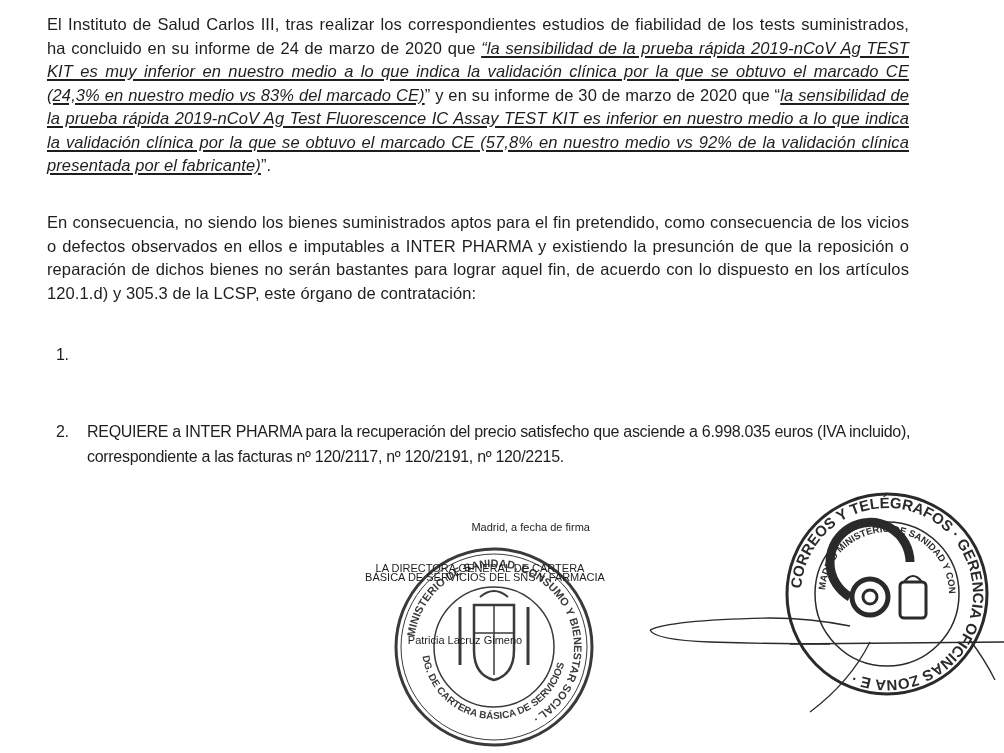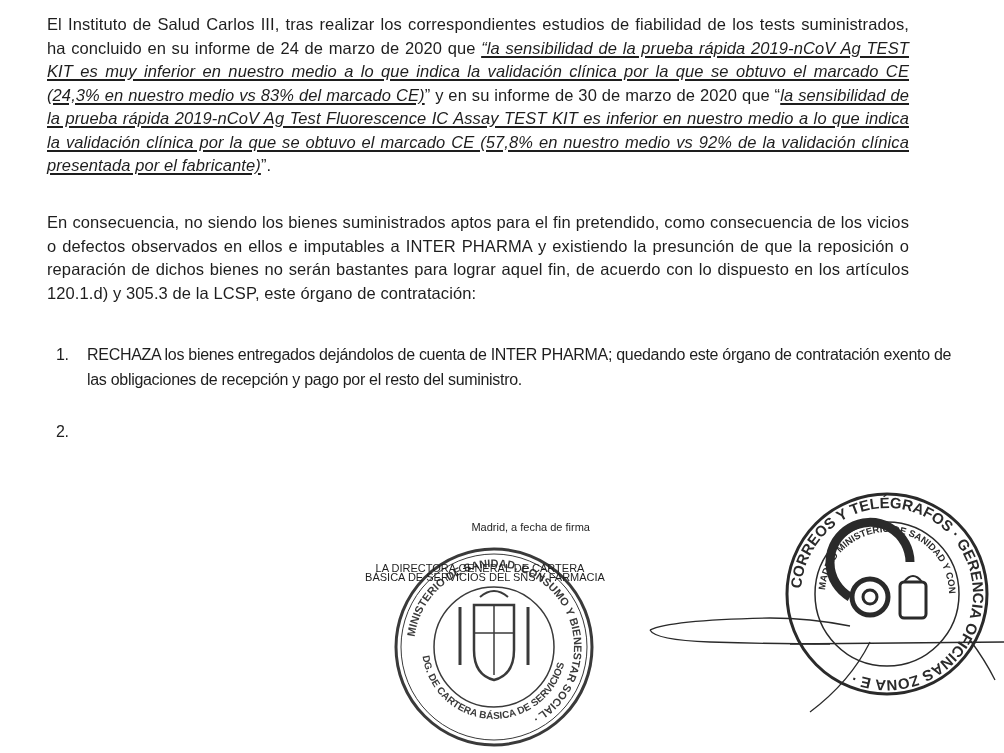--- a/index.html
+++ b/index.html
@@ -37,24 +37,24 @@
 
   <div class="para p1">
     <span>El Instituto de Salud Carlos III, tras realizar los correspondientes estudios de fiabilidad de los tests suministrados, ha concluido en su informe de 24 de marzo de 2020 que </span><span class="q">“la sensibilidad de la prueba rápida 2019-nCoV Ag TEST KIT es muy inferior en nuestro medio a lo que indica la validación clínica por la que se obtuvo el marcado CE (24,3% en nuestro medio vs 83% del marcado CE)</span><span>” y en su informe de 30 de marzo de 2020 que “</span><span class="q">la sensibilidad de la prueba rápida 2019-nCoV Ag Test Fluorescence IC Assay TEST KIT es inferior en nuestro medio a lo que indica la validación clínica por la que se obtuvo el marcado CE (57,8% en nuestro medio vs 92% de la validación clínica presentada por el fabricante)</span><span>”.</span>
   </div>
 
   <div class="para p2">En consecuencia, no siendo los bienes suministrados aptos para el fin pretendido, como consecuencia de los vicios o defectos observados en ellos e imputables a INTER PHARMA y existiendo la presunción de que la reposición o reparación de dichos bienes no serán bastantes para lograr aquel fin, de acuerdo con lo dispuesto en los artículos 120.1.d) y 305.3 de la LCSP, este órgano de contratación:</div>
 
   <div class="list" style="top:0;">
     <div class="item i1">
       <span class="num">1.</span>
-      <span>RECHAZA los bienes entregados dejándolos de cuenta de INTER PHARMA; quedando este órgano de contratación exento de las obligaciones de recepción y pago por el resto del suministro.</span>
     </div>
     <div class="item i2">
       <span class="num">2.</span>
+      <span>REQUIERE a INTER PHARMA para la recuperación del precio satisfecho que asciende a 6.998.035 euros (IVA incluido), correspondiente a las facturas nº 120/2117, nº 120/2191, nº 120/2215.</span>
     </div>
   </div>
 
   <div class="stamp" style="left:392px; top:545px;">
     <svg width="205" height="205" viewBox="0 0 205 205">
       <g fill="none" stroke="#3a3a3a">
         <circle cx="102" cy="102" r="98" stroke-width="3"></circle>
         <circle cx="102" cy="102" r="93" stroke-width="1"></circle>
         <circle cx="102" cy="102" r="60" stroke-width="1.5"></circle>
         <path d="M82 60 h40 v45 q0 25 -20 30 q-20 -5 -20 -30 z" stroke-width="2.5"></path>
@@ -73,20 +73,21 @@
       </text>
       <text font-size="10" fill="#3a3a3a" font-family="Liberation Sans, sans-serif" font-weight="bold">
         <textPath href="#mInner" startOffset="4%">DG. DE CARTERA BÁSICA DE SERVICIOS</textPath>
       </text>
     </svg>
   </div>
 
   <div class="sig sig1">Madrid, a fecha de firma</div>
   <div class="sig sig2">LA DIRECTORA GENERAL DE CARTERA</div>
   <div class="sig sig3">BÁSICA DE SERVICIOS DEL SNS Y FARMACIA</div>
+  <div class="sig sig4">Patricia Lacruz Gimeno</div>
 
   <svg style="position:absolute; left:640px; top:600px;" width="364" height="120" viewBox="0 0 364 120">
     <g fill="none" stroke="#2a2a2a" stroke-width="1.3">
       <path d="M10 30 q20 -10 120 -12 q40 0 80 8"></path>
       <path d="M10 30 q5 10 60 12 q70 2 120 2"></path>
       <path d="M150 44 L364 42"></path>
       <path d="M230 42 q-20 40 -60 70"></path>
       <path d="M330 40 q15 20 25 40"></path>
     </g>
   </svg>

